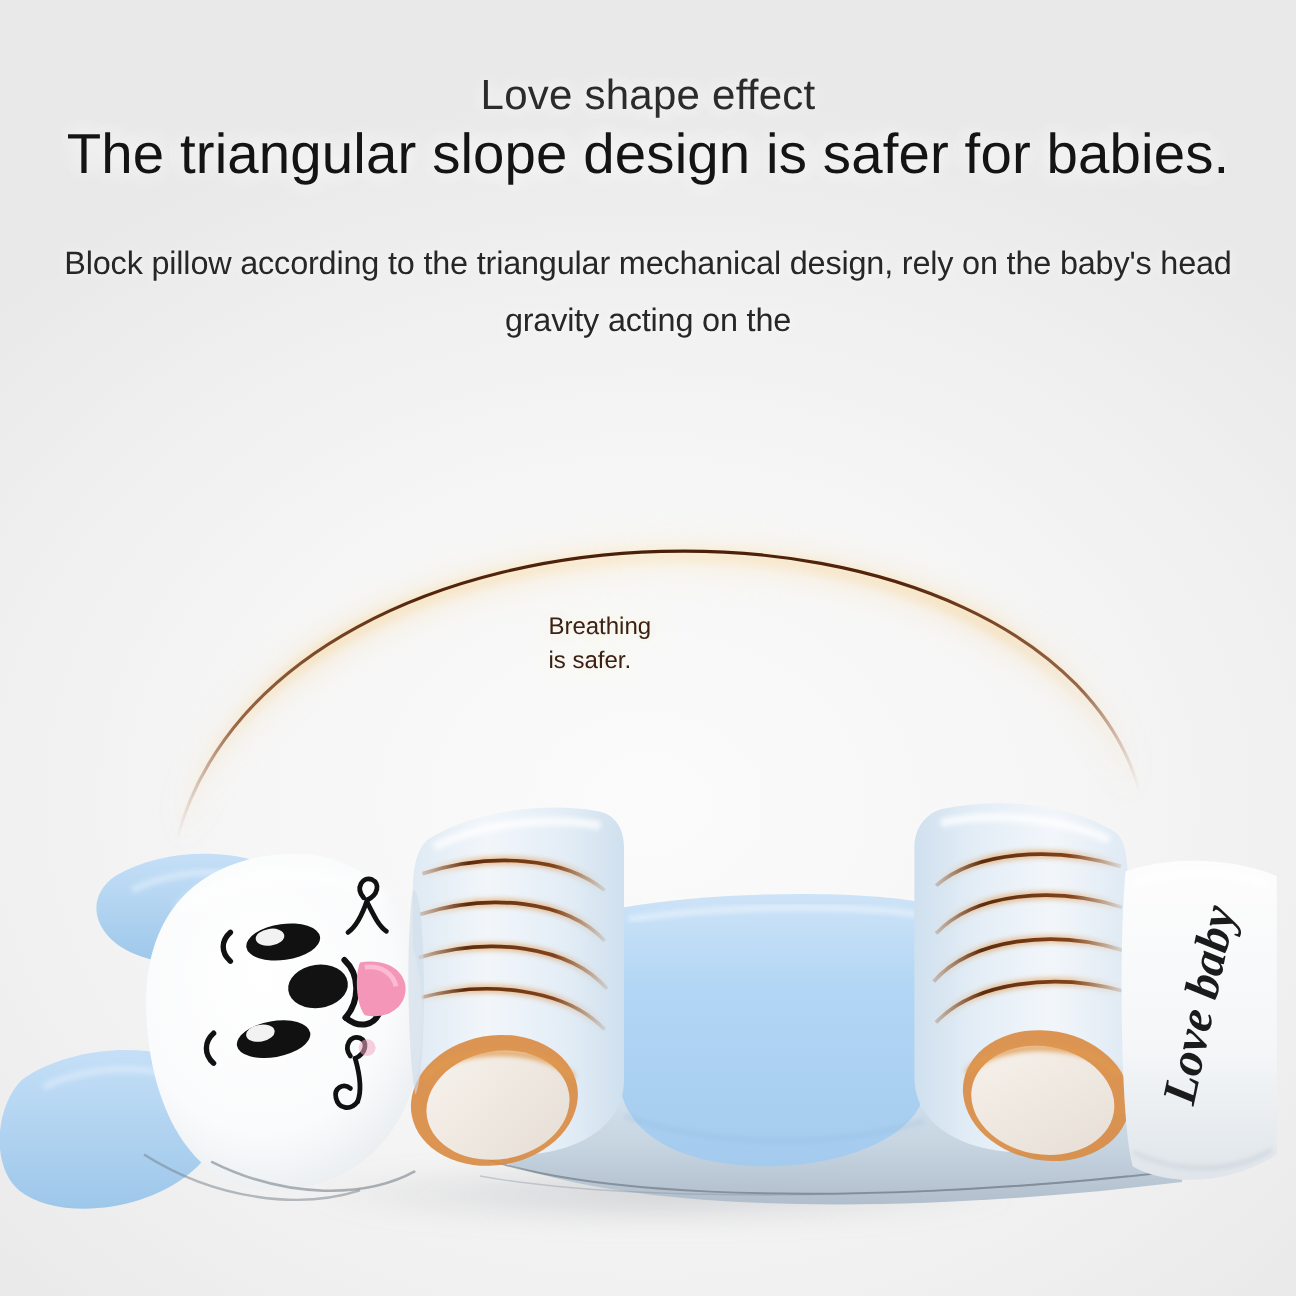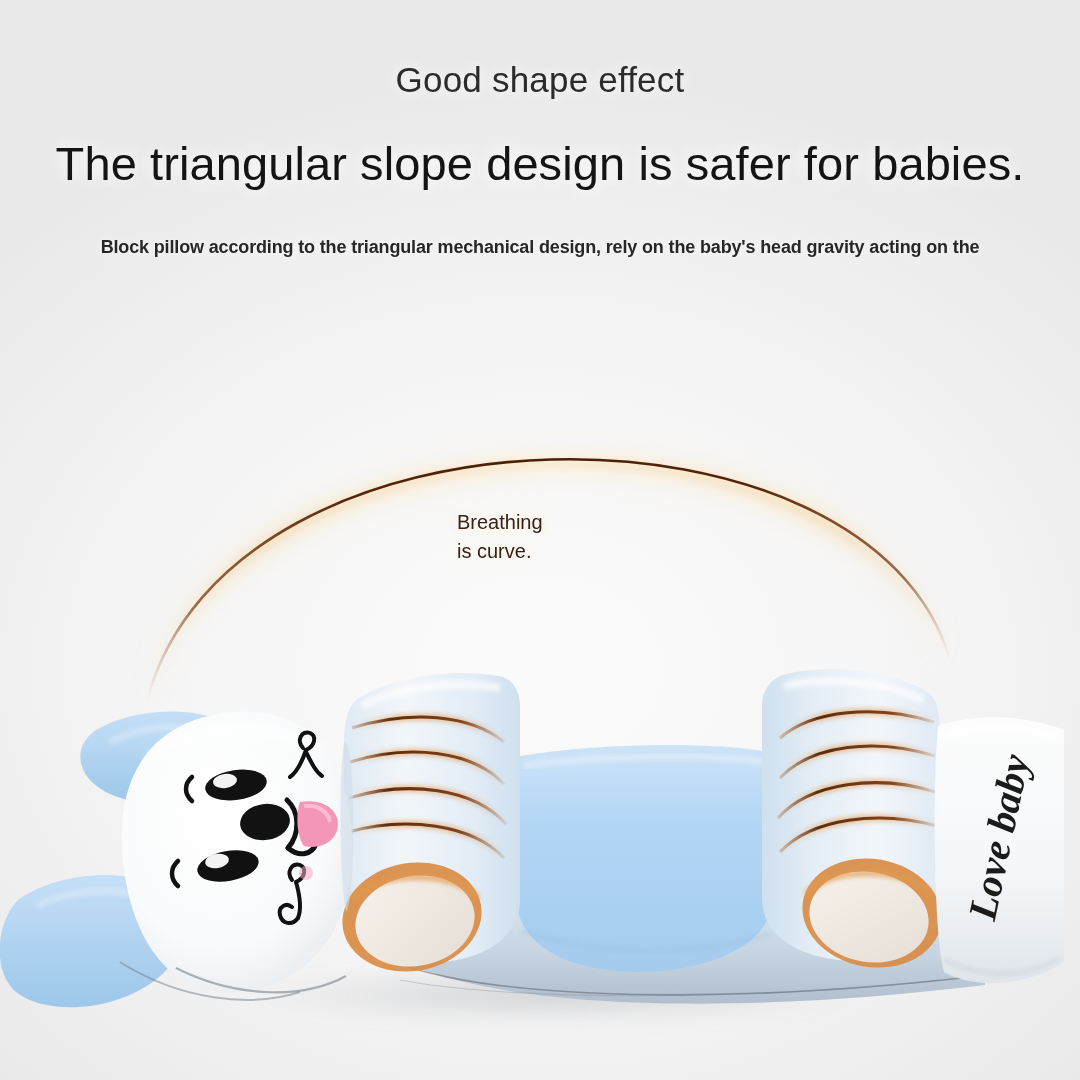--- a/index.html
+++ b/index.html
@@ -17,27 +17,27 @@
 
   
   .txtwrap{position:absolute;left:0;top:0;width:1080px;z-index:40;}
   .kicker{
     text-align:center;font-size:35px;color:#2b2b2b;letter-spacing:.2px;
     margin-top:60px;font-weight:400;
     text-shadow:0 0 14px rgba(255,255,255,.95),0 0 30px rgba(255,255,255,.8);
   }
   .headline{
     text-align:center;font-size:47px;color:#141414;letter-spacing:.1px;
-    margin-top:36px;font-weight:400;
+    font-weight:400;
     text-shadow:0 0 16px rgba(255,255,255,.95),0 0 34px rgba(255,255,255,.85);
   }
   .body{
     margin:40px auto 0;width:985px;text-align:center;
-    font-size:18px;color:#272727;line-height:1.78;
-    font-weight:700;letter-spacing:-.15px;
+    font-size:27px;color:#272727;line-height:1.78;
+    font-weight:400;letter-spacing:-.15px;
     text-shadow:0 0 10px rgba(255,255,255,.9);
   }
   .body span{display:block;}
 
   
   .arcbox{position:absolute;left:0;top:320;width:1080px;height:420px;z-index:20;}
 
   
   .caption{
     position:absolute;left:457px;top:508px;z-index:45;
@@ -53,21 +53,21 @@
     background:radial-gradient(ellipse 50% 50% at 50% 50%,rgba(120,125,135,.30) 0%,rgba(120,125,135,.12) 45%,rgba(120,125,135,0) 75%);
     filter:blur(10px);z-index:25;
   }
 </style>
 </head>
 <body>
 
 <div id="stage">
 
   <div class="txtwrap">
-    <div class="kicker">Good shape effect</div>
+    <div class="kicker">Love shape effect</div>
     <div class="headline">The triangular slope design is safer for babies.</div>
     <div class="body">
       <span>Block pillow according to the triangular mechanical design, rely on the baby's head gravity acting on the</span>
     </div>
   </div>
 
   <svg class="arcbox" viewBox="0 0 1080 420" width="1080" height="420" style="top:320px">
     <defs>
       <linearGradient id="arcStroke" x1="0" y1="0" x2="1" y2="0">
         <stop offset="0" stop-color="#8a4a20" stop-opacity="0"></stop>
@@ -94,21 +94,21 @@
     </defs>
 
     <path d="M 145,385 C 230,70 870,70 948,345" fill="none" stroke="url(#arcGlow)" stroke-width="17" filter="url(#blurGlowWide)" opacity="0.55"></path>
     <path d="M 145,383 C 230,70 870,70 948,343" fill="none" stroke="url(#arcGlow)" stroke-width="8" filter="url(#blurGlow)" opacity="0.9"></path>
 
     <path d="M 147,380 C 232,66 872,66 950,340" fill="none" stroke="url(#arcStroke)" stroke-width="2.6" stroke-linecap="round"></path>
   </svg>
 
   <div class="caption">
     <span>Breathing</span>
-    <span>is curve.</span>
+    <span>is safer.</span>
   </div>
 
   <div class="prodshadow"></div>
 
   <svg class="product" viewBox="0 0 1080 1080" width="1080" height="1080">
     <defs>
       <linearGradient id="gBlueCenter" x1="0" y1="0" x2="0" y2="1">
         <stop offset="0" stop-color="#cde3f7"></stop>
         <stop offset="0.35" stop-color="#b2d6f5"></stop>
         <stop offset="1" stop-color="#a4cbee"></stop>

